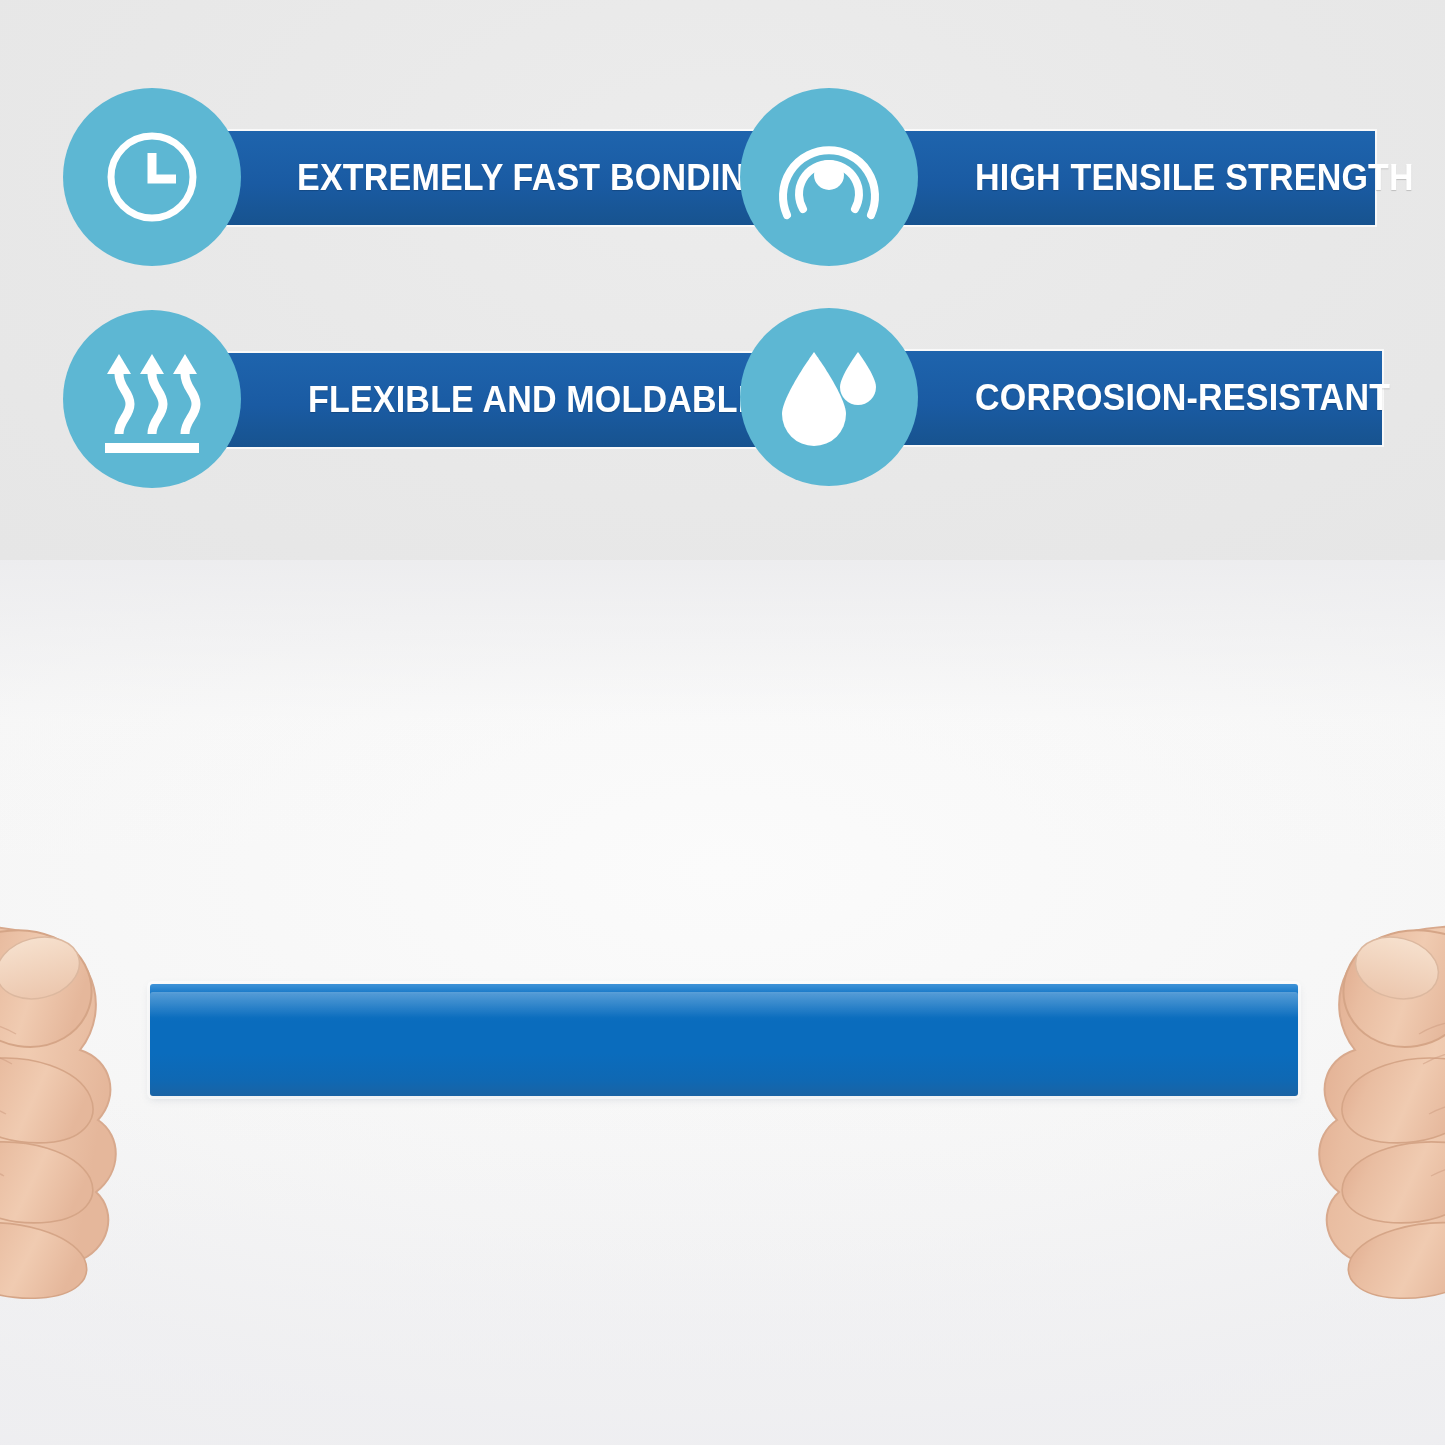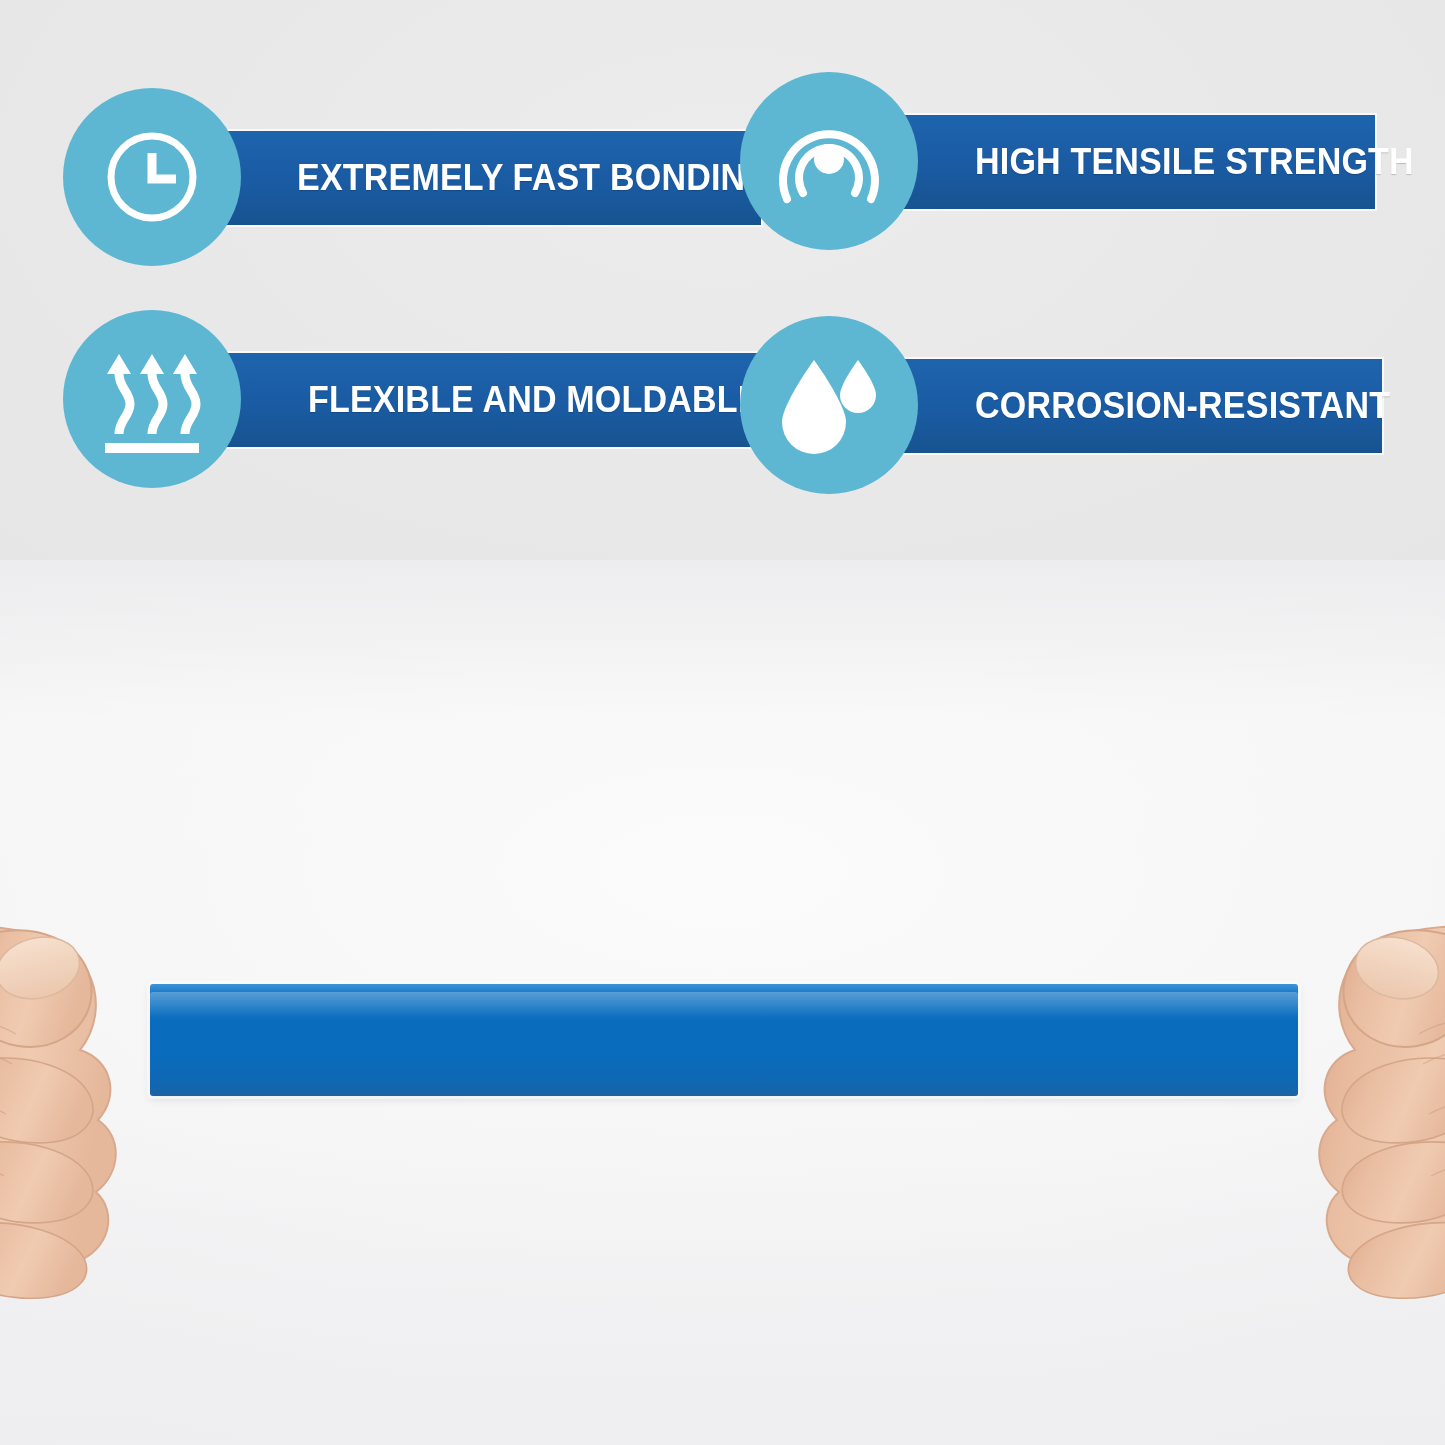--- a/index.html
+++ b/index.html
@@ -73,29 +73,29 @@
     transform: scaleX(0.92);
     transform-origin: left center;
     text-shadow: 0 1px 1px rgba(0,0,0,0.18);
   }
 
   
   #badge-1 { left: 63px;  top: 88px;  width: 640px; }
   #badge-1 .badge-bar { left: 152px; width: 546px; }
   #badge-1 .badge-label { margin-left: 82px; }
 
-  #badge-2 { left: 740px; top: 72px;  width: 640px; }
+  #badge-2 { left: 740px; top: 88px;  width: 640px; }
   #badge-2 .badge-bar { left: 152px; width: 483px; }
   #badge-2 .badge-label { margin-left: 83px; }
 
   #badge-3 { left: 63px;  top: 310px; width: 640px; }
   #badge-3 .badge-bar { left: 152px; width: 546px; }
   #badge-3 .badge-label { margin-left: 93px; }
 
-  #badge-4 { left: 740px; top: 316px; width: 650px; }
+  #badge-4 { left: 740px; top: 308px; width: 650px; }
   #badge-4 .badge-bar { left: 152px; width: 490px; }
   #badge-4 .badge-label { margin-left: 83px; }
 
   .icon-svg { display: block; }
 
   
   .blue-block {
     position: absolute;
     left: 342px;
     top: 708px;

